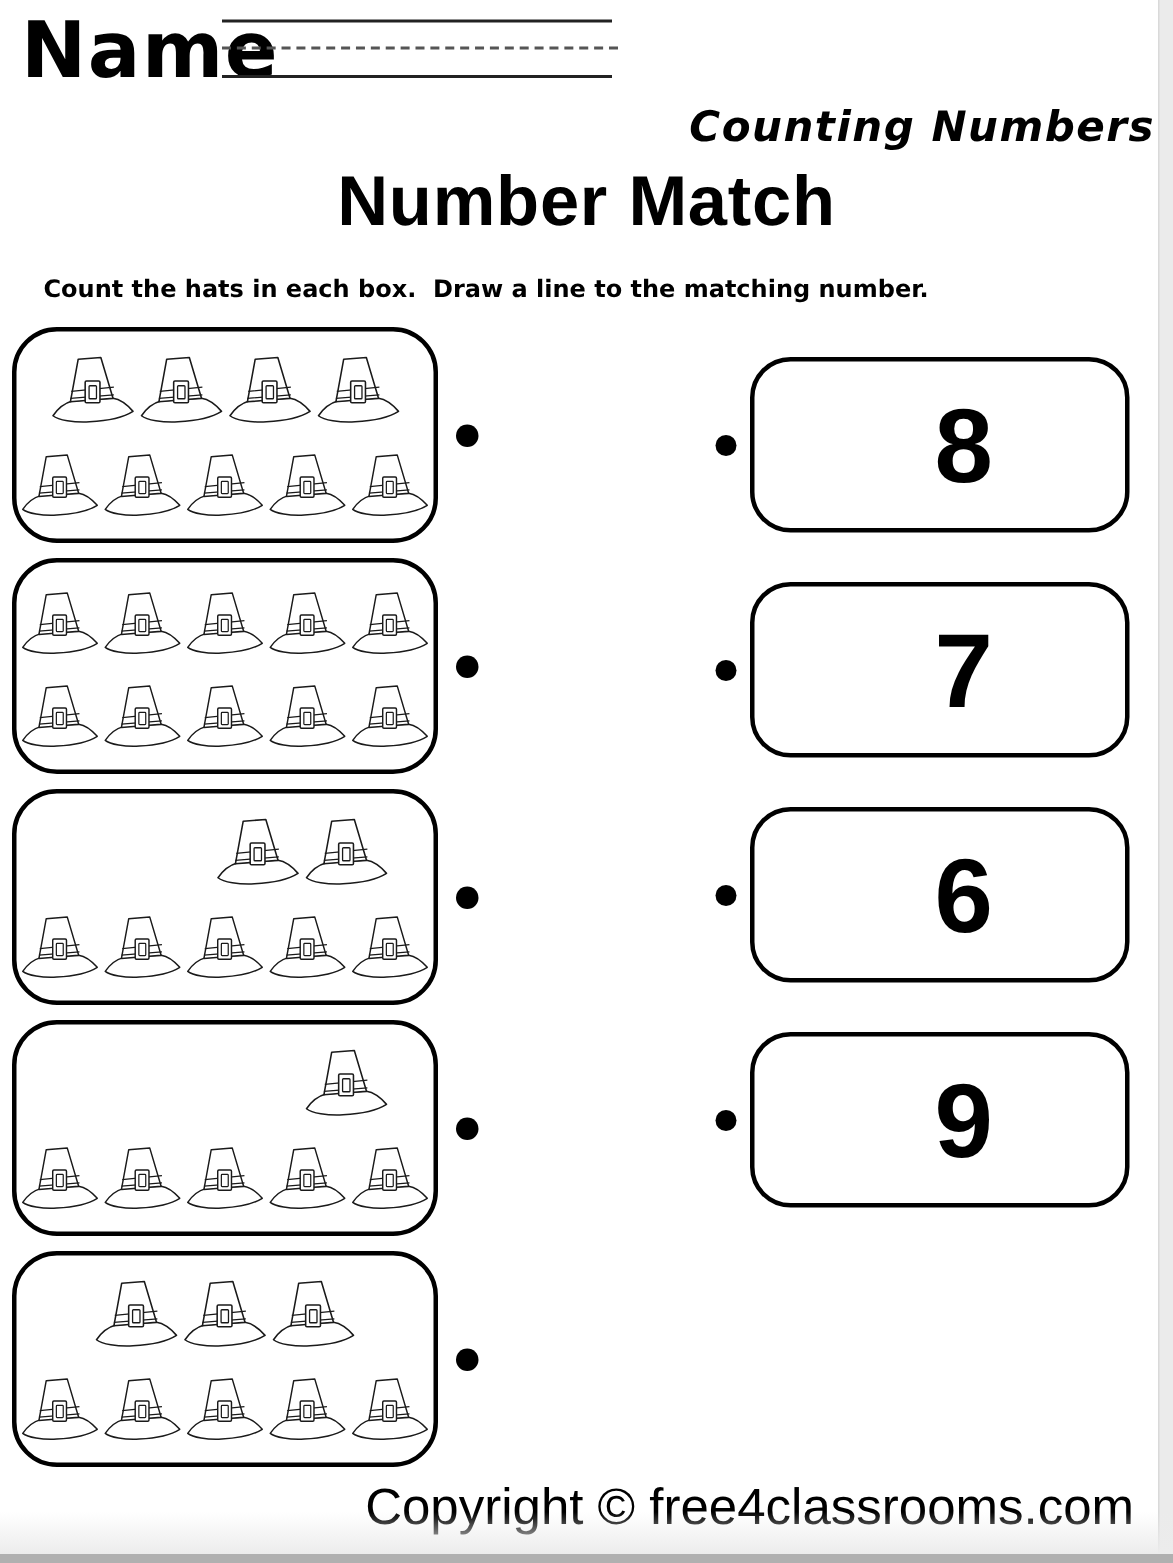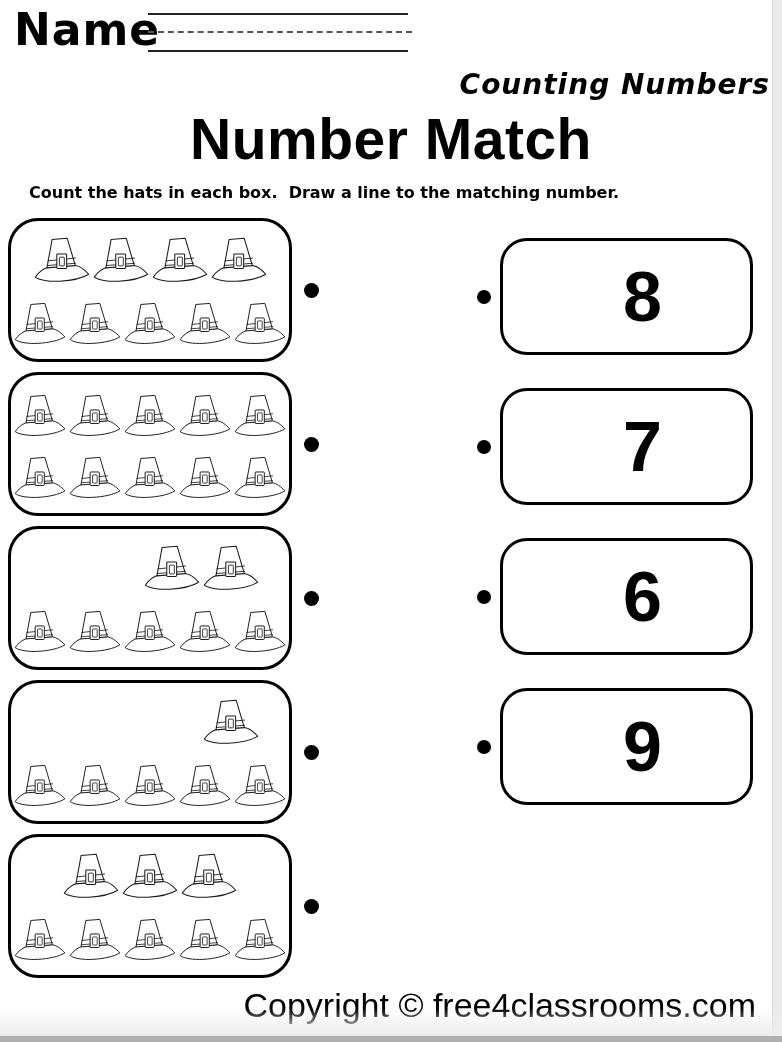--- a/index.html
+++ b/index.html
@@ -18,27 +18,27 @@
     color:var(--ink);
     overflow:hidden;
   }
 
   
   .edge-right{position:absolute;top:0;right:0;width:10px;height:1042px;background:var(--edge);border-left:1px solid #d9d9d9;}
   .bottom-fade{position:absolute;left:0;right:0;bottom:6px;height:28px;background:linear-gradient(to bottom, rgba(236,236,236,0), #ececec);}
   .bottom-bar{position:absolute;left:0;right:0;bottom:0;height:6px;background:var(--bar);}
 
   
-  .name-label{position:absolute;left:14px;top:4px;font-size:44px;font-weight:700;letter-spacing:1px;}
+  .name-label{position:absolute;left:14px;top:4px;font-size:52px;font-weight:700;letter-spacing:1px;}
   .write-lines{position:absolute;left:148px;top:13px;width:262px;height:44px;}
   .wl-solid{border-top:2.5px solid #222;width:260px;}
   .wl-dashed{border-top:2px dashed #555;width:264px;margin:16px 0 17px 0;}
   .subtitle{position:absolute;top:68px;right:12px;font-size:28px;font-weight:700;font-style:italic;letter-spacing:1px;}
   .title{position:absolute;top:106px;left:0;width:782px;text-align:center;
-         font-family:"Liberation Sans", sans-serif;font-size:57px;font-weight:800;letter-spacing:0.5px;}
+         font-family:"Liberation Sans", sans-serif;font-size:47px;font-weight:800;letter-spacing:0.5px;}
   .instructions{position:absolute;top:183px;left:29px;font-size:16px;font-weight:600;white-space:pre;}
 
   
   .left-col{position:absolute;left:8px;top:218px;display:flex;flex-direction:column;gap:10px;}
   .left-row{display:flex;align-items:center;}
   .hat-box{
     width:284px;height:144px;border:3px solid var(--ink);border-radius:30px;background:var(--page);
     display:flex;flex-direction:column;justify-content:flex-end;padding:6px 3px 8px 3px;
   }
   .hat-row{display:flex;justify-content:center;align-items:flex-end;gap:1px;height:50%;}

